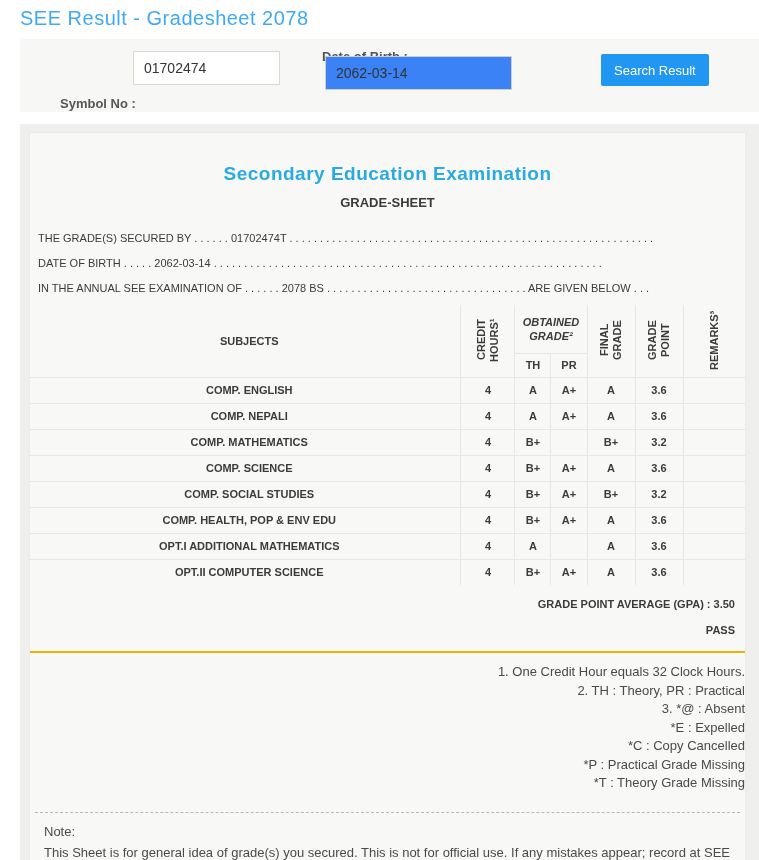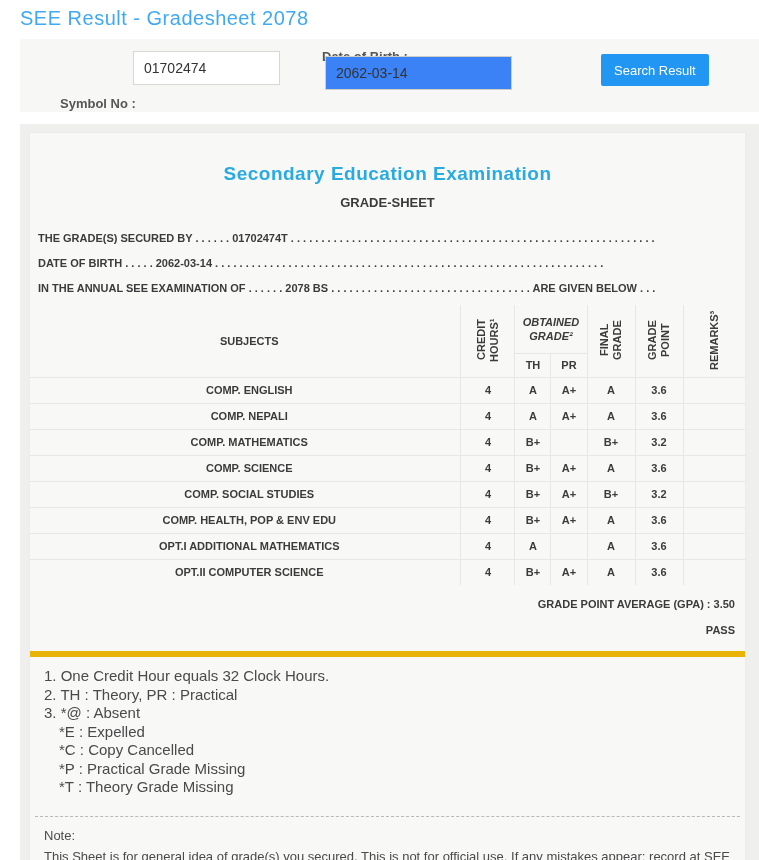--- a/index.html
+++ b/index.html
@@ -75,21 +75,21 @@
     letter-spacing: 0.5px;
     margin-bottom: 10px;
   }
   .sheet-subtitle {
     text-align: center;
     font-size: 13px; font-weight: bold; color: #3b3b3b;
     margin-bottom: 16px;
   }
   .dotted-lines { margin: 0 8px; }
   .dotted-line {
-    font-size: 11px; font-weight: bold; color: #3b3b3b;
+    font-size: 11px; font-weight: normal; color: #3b3b3b;
     line-height: 25px;
     white-space: nowrap; overflow: hidden;
   }
   
   table.grades {
     width: 100%;
     border-collapse: collapse;
     border-style: hidden;
     margin-top: 4px;
     table-layout: fixed;
@@ -118,29 +118,30 @@
     white-space: normal;
     text-align: center;
   }
   .obtained-h { line-height: 14px; padding: 0 6px; font-style: italic; }
   tr.body-row td { height: 26px; }
   td.subject-cell { text-align: left; padding-left: 8px; }
   
   .summary {
     text-align: right;
     padding: 6px 10px 8px 0;
-    border-bottom: 6px solid #eab308;
+    border-bottom: 2px solid #eab308;
   }
   .gpa-line { font-size: 11px; font-weight: bold; line-height: 26px; color: #3b3b3b; }
   .pass-line { font-size: 11px; font-weight: bold; line-height: 26px; color: #3b3b3b; }
   
   .footnotes {
     margin: 10px 0 0 14px;
-    font-size: 15px; color: #4a4a4a;
+    font-size: 13px; color: #4a4a4a;
     line-height: 18.5px;
+    text-align: right;
   }
   .footnotes .sub { margin-left: 15px; }
   .dashed-sep {
     border-top: 1px dashed #b9b9b7;
     margin: 19px 5px 0 5px;
   }
   .note-block {
     margin: 8px 14px 0 14px;
     font-size: 13px; color: #4a4a4a;
     line-height: 21px;

